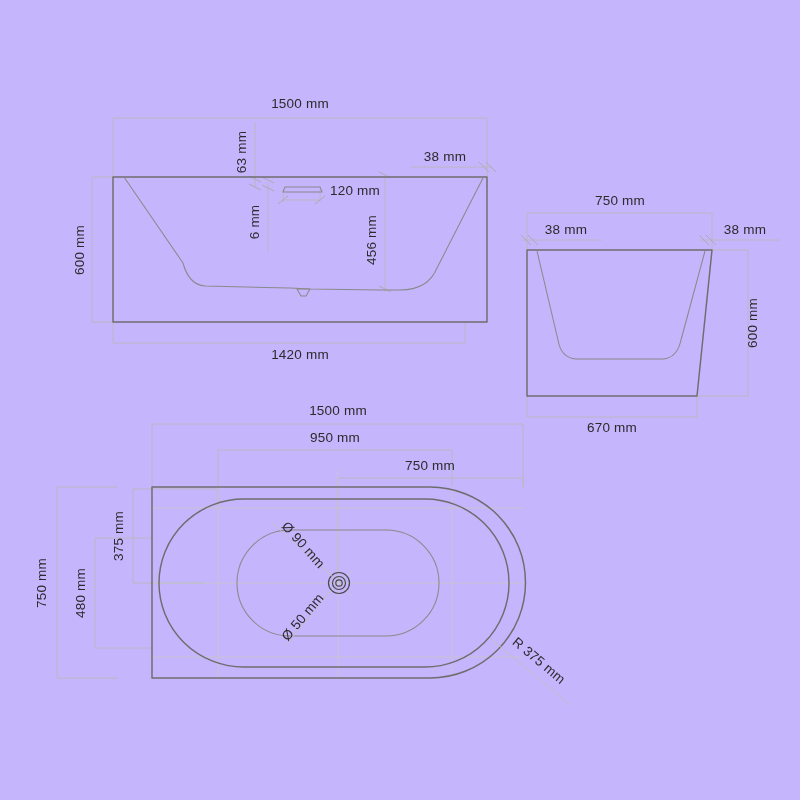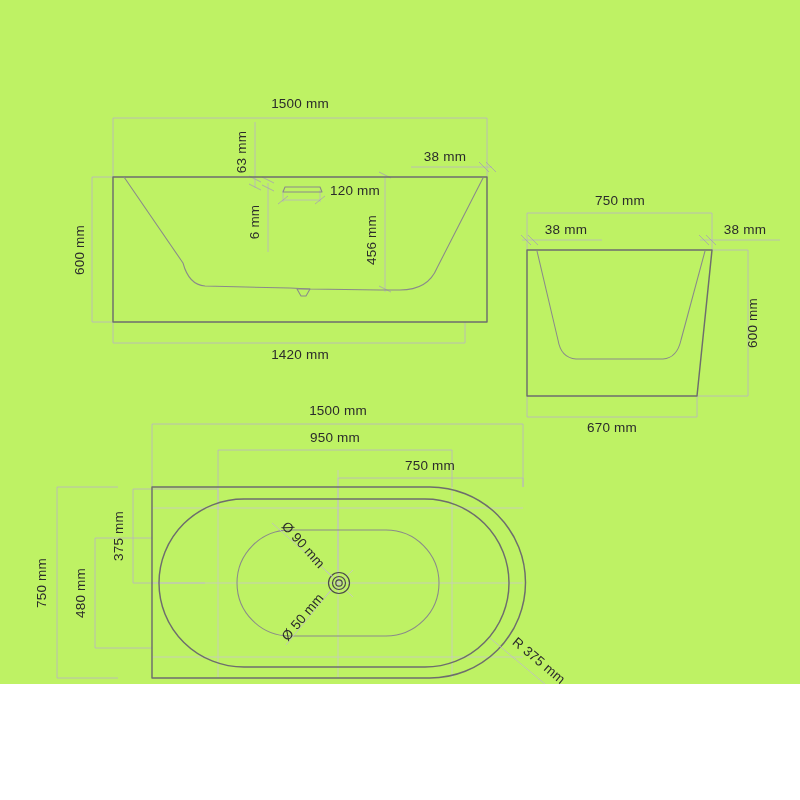--- a/index.html
+++ b/index.html
@@ -7,22 +7,22 @@
     margin: 0;
     padding: 0;
     background: #ffffff;
   }
   body {
     font-family: "Liberation Sans", sans-serif;
   }
   #drawing-root {
     position: relative;
     width: 800px;
-    height: 684px;
-    background: #bef264;
+    height: 800px;
+    background: #c4b5fd;
     overflow: hidden;
   }
   svg#tech-drawing {
     display: block;
     width: 800px;
     height: 800px;
   }
   .dim-text {
     font-family: "Liberation Sans", sans-serif;
     font-size: 13.5px;

